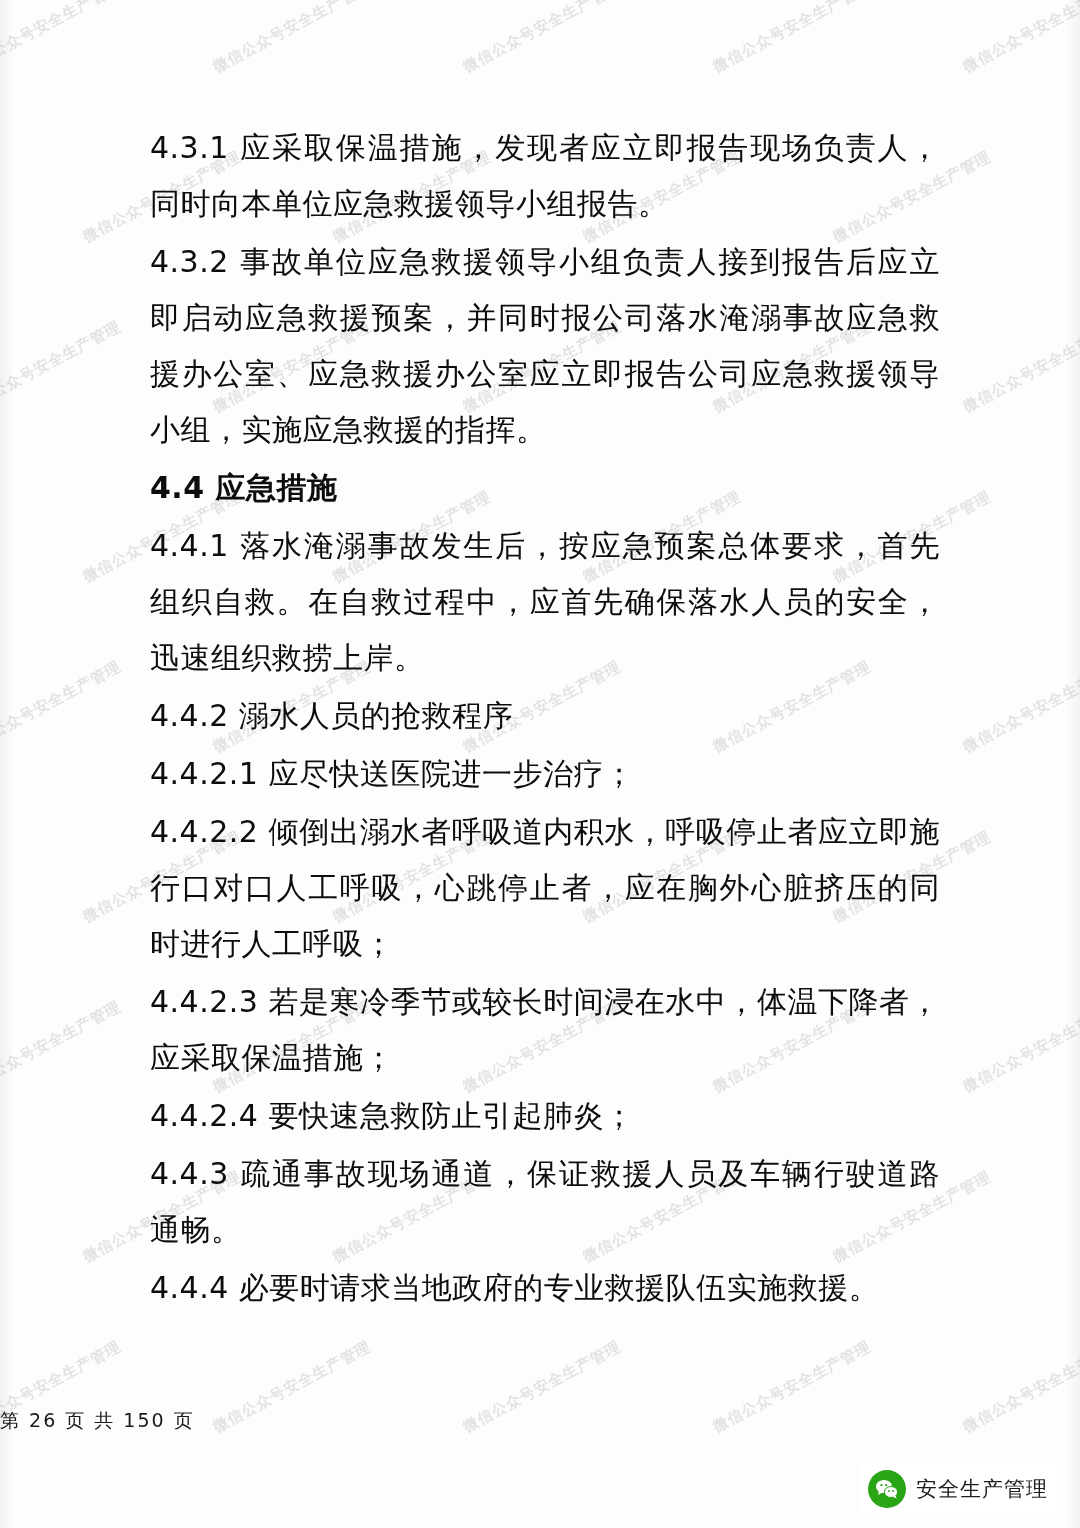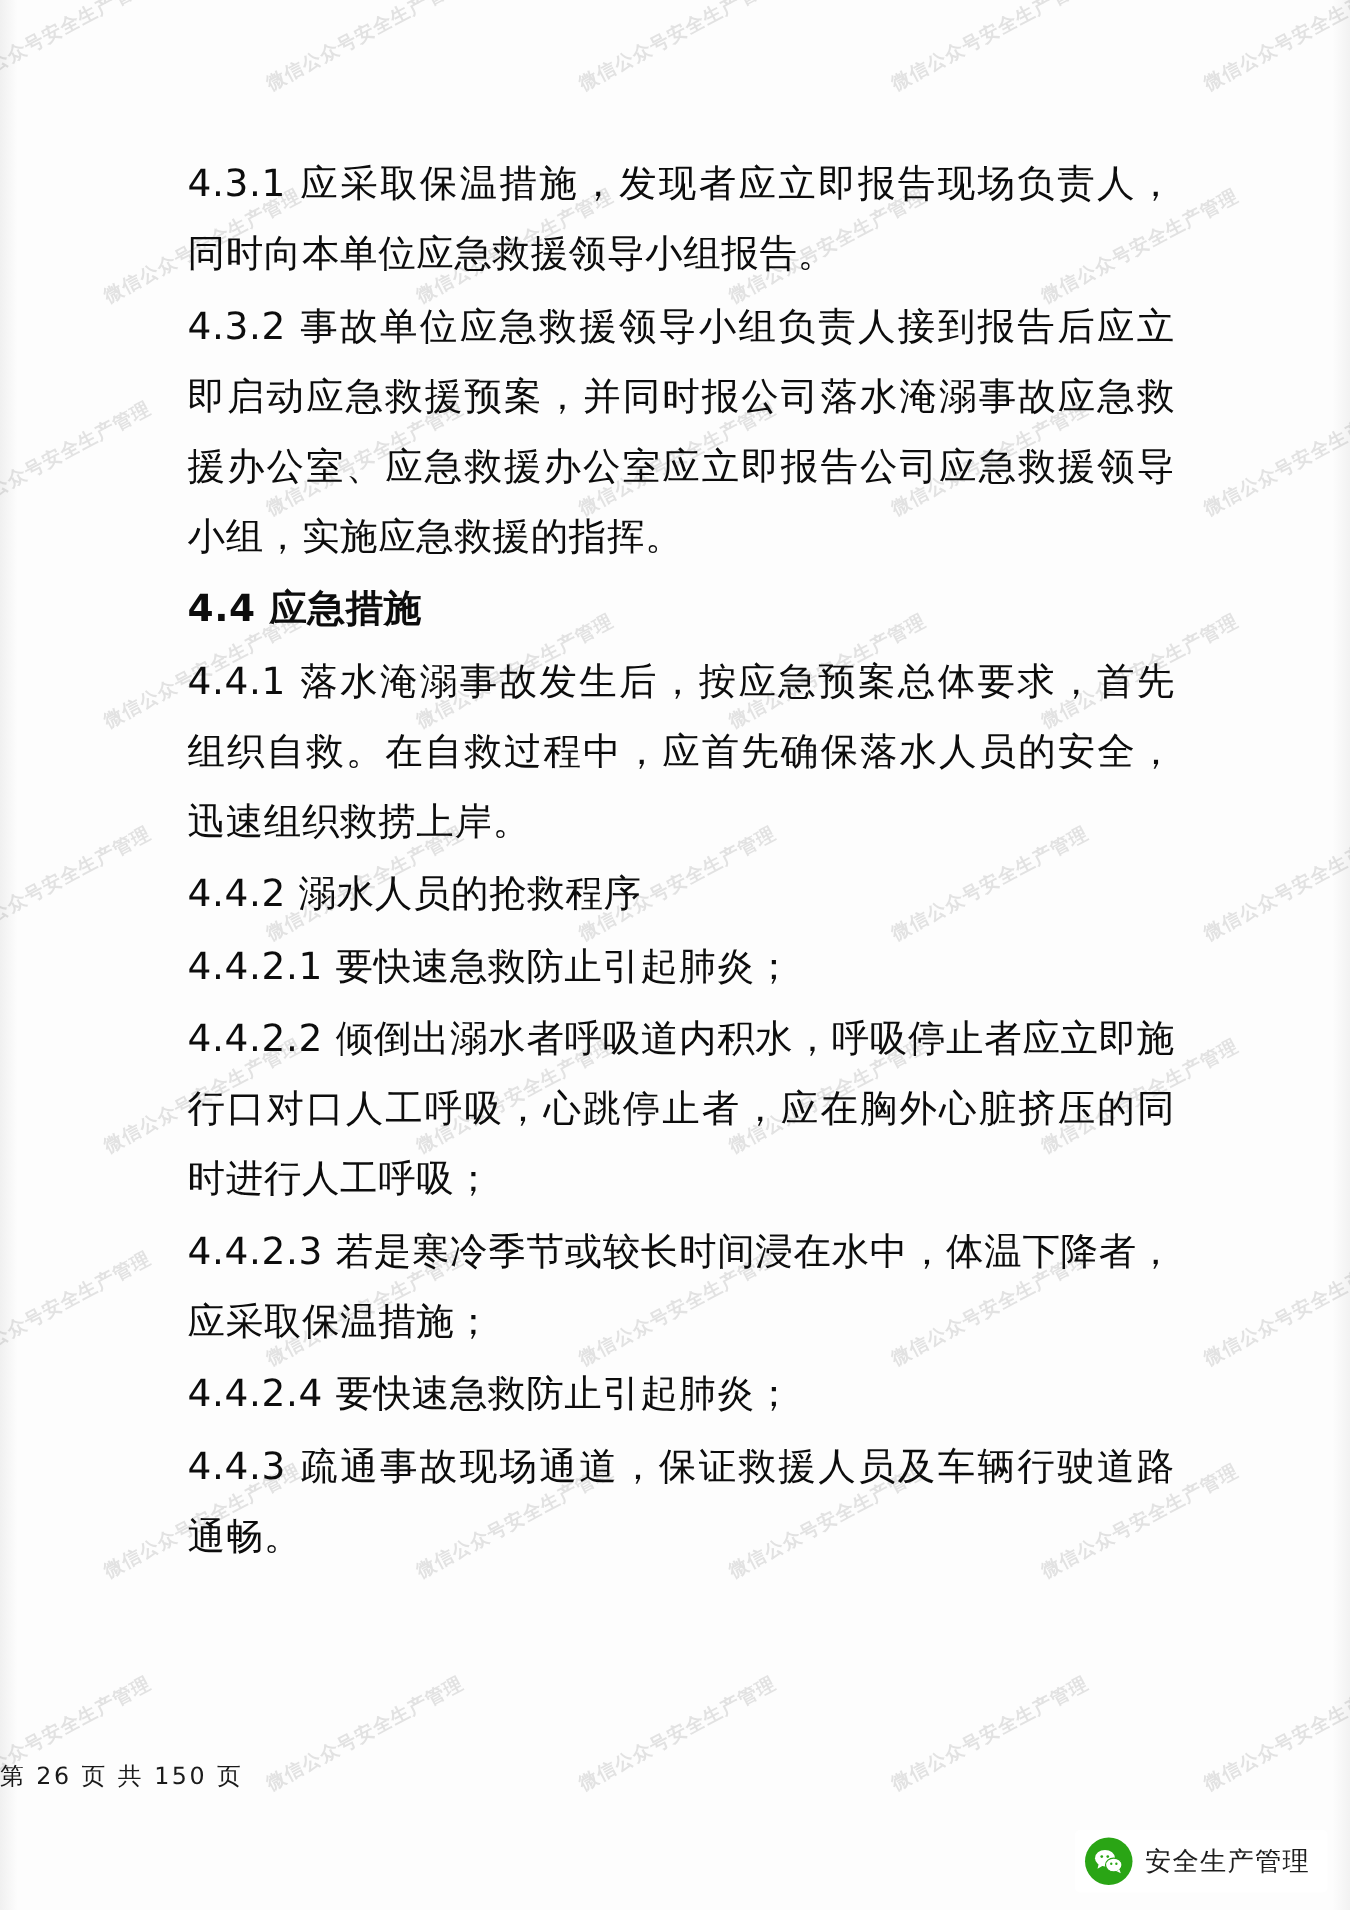--- a/index.html
+++ b/index.html
@@ -172,25 +172,26 @@
       <span class="wm" style="left: 710px; top: 1420px; transform: rotate(-28deg);">微信公众号安全生产管理</span>
       <span class="wm" style="left: 960px; top: 1420px; transform: rotate(-28deg);">微信公众号安全生产管理</span>
     </div>
 
   <div id="content">
     <p class="para">4.3.1 应采取保温措施，发现者应立即报告现场负责人，同时向本单位应急救援领导小组报告。</p>
     <p class="para">4.3.2 事故单位应急救援领导小组负责人接到报告后应立即启动应急救援预案，并同时报公司落水淹溺事故应急救援办公室、应急救援办公室应立即报告公司应急救援领导小组，实施应急救援的指挥。</p>
     <p class="para bold">4.4 应急措施</p>
     <p class="para">4.4.1 落水淹溺事故发生后，按应急预案总体要求，首先组织自救。在自救过程中，应首先确保落水人员的安全，迅速组织救捞上岸。</p>
     <p class="para">4.4.2 溺水人员的抢救程序</p>
-    <p class="para">4.4.2.1 要快速急救防止引起肺炎；</p>
+    <p class="para">4.4.2.1 应尽快送医院进一步治疗；</p>
     <p class="para">4.4.2.2 倾倒出溺水者呼吸道内积水，呼吸停止者应立即施行口对口人工呼吸，心跳停止者，应在胸外心脏挤压的同时进行人工呼吸；</p>
     <p class="para">4.4.2.3 若是寒冷季节或较长时间浸在水中，体温下降者，应采取保温措施；</p>
     <p class="para">4.4.2.4 要快速急救防止引起肺炎；</p>
     <p class="para">4.4.3 疏通事故现场通道，保证救援人员及车辆行驶道路通畅。</p>
+    <p class="para">4.4.4 必要时请求当地政府的专业救援队伍实施救援。</p>
   </div>
 
   <div id="footer">
     <span class="pageno">第 26 页 共 150 页</span>
   </div>
 
   <div id="badge">
     <span class="logo">
       <svg width="26" height="26" viewBox="0 0 26 26" aria-hidden="true">
         <ellipse cx="10" cy="10.5" rx="8" ry="6.6" fill="#ffffff"></ellipse>

